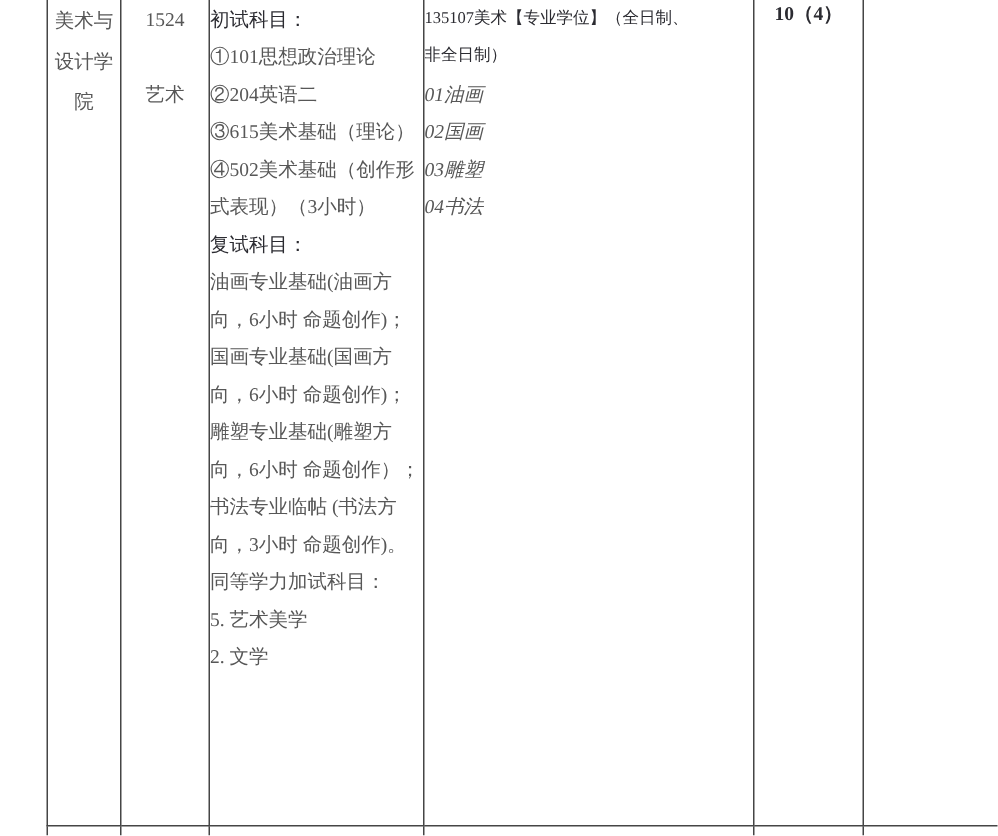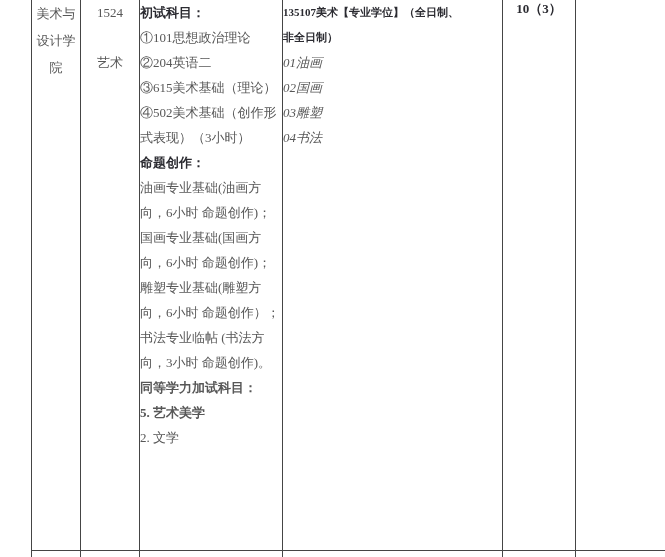--- a/index.html
+++ b/index.html
@@ -50,24 +50,24 @@
   }
   .code-num{margin-bottom:25px;}
   
   td.cell-exam{
     padding:2px 4px 0 7px;
     font-size:13px;
     line-height:25px;
   }
   td.cell-exam p{margin:0;}
   .pre{white-space:pre;}
-  .b{font-weight:bold;color:var(--heading);}
+  .b{font-weight:normal;color:var(--heading);}
   .mb16{margin-bottom:16px;}
   .mb14{margin-bottom:14px;}
-  .mb15{margin-bottom:15px;font-weight:bold;}
+  .mb15{margin-bottom:15px;}
   
   td.cell-program{
     vertical-align:middle;
     padding-left:7px;
     font-size:13px;
     line-height:25px;
   }
   td.cell-program p{margin:0;}
   .program-title{font-size:11px;}
   .dir{margin-top:15px;font-style:italic;}
@@ -105,21 +105,21 @@
           <div>艺术</div>
         </td>
 
         <td class="cell-exam">
           <p class="b mb16">初试科目：</p>
           <p class="mb14">①101思想政治理论</p>
           <p class="pre mb14">②204英语二
 ③615美术基础（理论）
 ④502美术基础（创作形
 式表现）（3小时）</p>
-          <p class="b">命题创作：</p>
+          <p class="b">复试科目：</p>
           <p class="pre mb14">油画专业基础(油画方
 向，6小时 命题创作)；
 国画专业基础(国画方
 向，6小时 命题创作)；
 雕塑专业基础(雕塑方
 向，6小时 命题创作）；
 书法专业临帖 (书法方
 向，3小时 命题创作)。</p>
           <p class="mb15">同等学力加试科目：</p>
           <p class="mb15">5. 艺术美学</p>
@@ -129,21 +129,21 @@
         <td class="cell-program">
           <p class="b pre program-title">135107美术【专业学位】（全日制、
 非全日制）</p>
           <p class="dir">01油画</p>
           <p class="dir">02国画</p>
           <p class="dir">03雕塑</p>
           <p class="dir">04书法</p>
         </td>
 
         <td class="cell-quota">
-          <span>10（3）</span>
+          <span>10（4）</span>
         </td>
 
         <td class="cell-empty"></td>
       </tr>
 
       <tr class="next-row">
         <td></td>
         <td></td>
         <td></td>
         <td></td>

